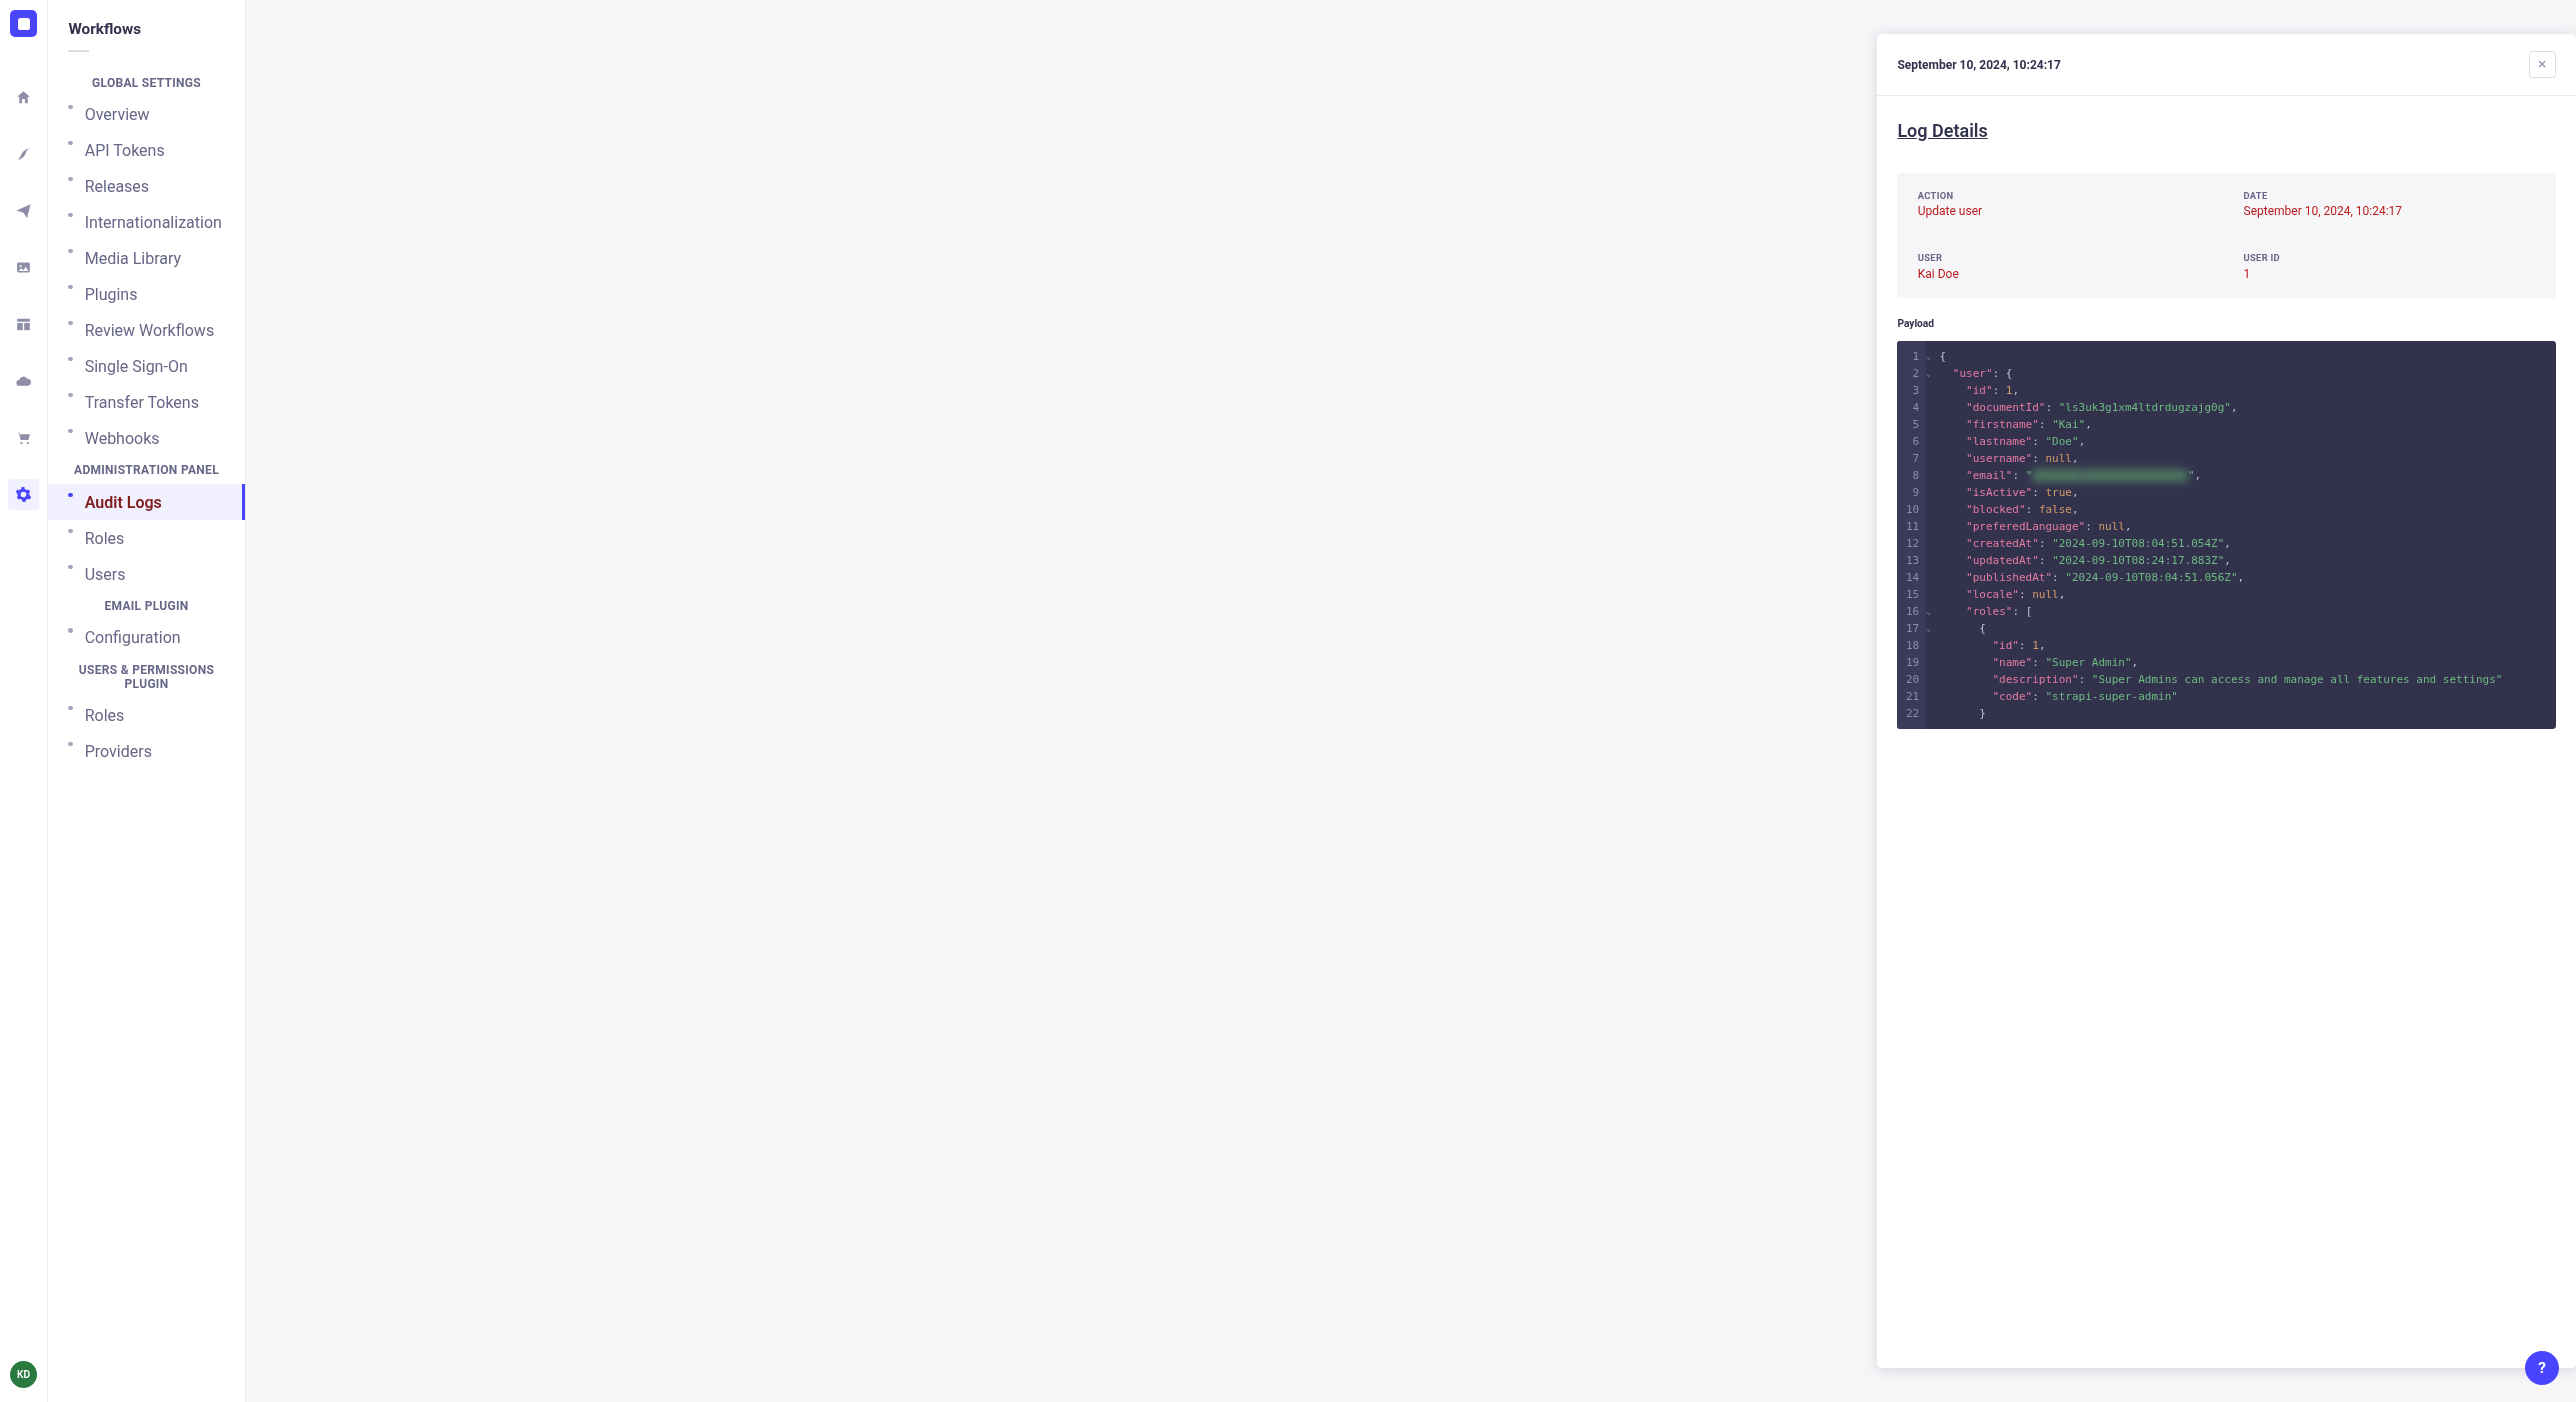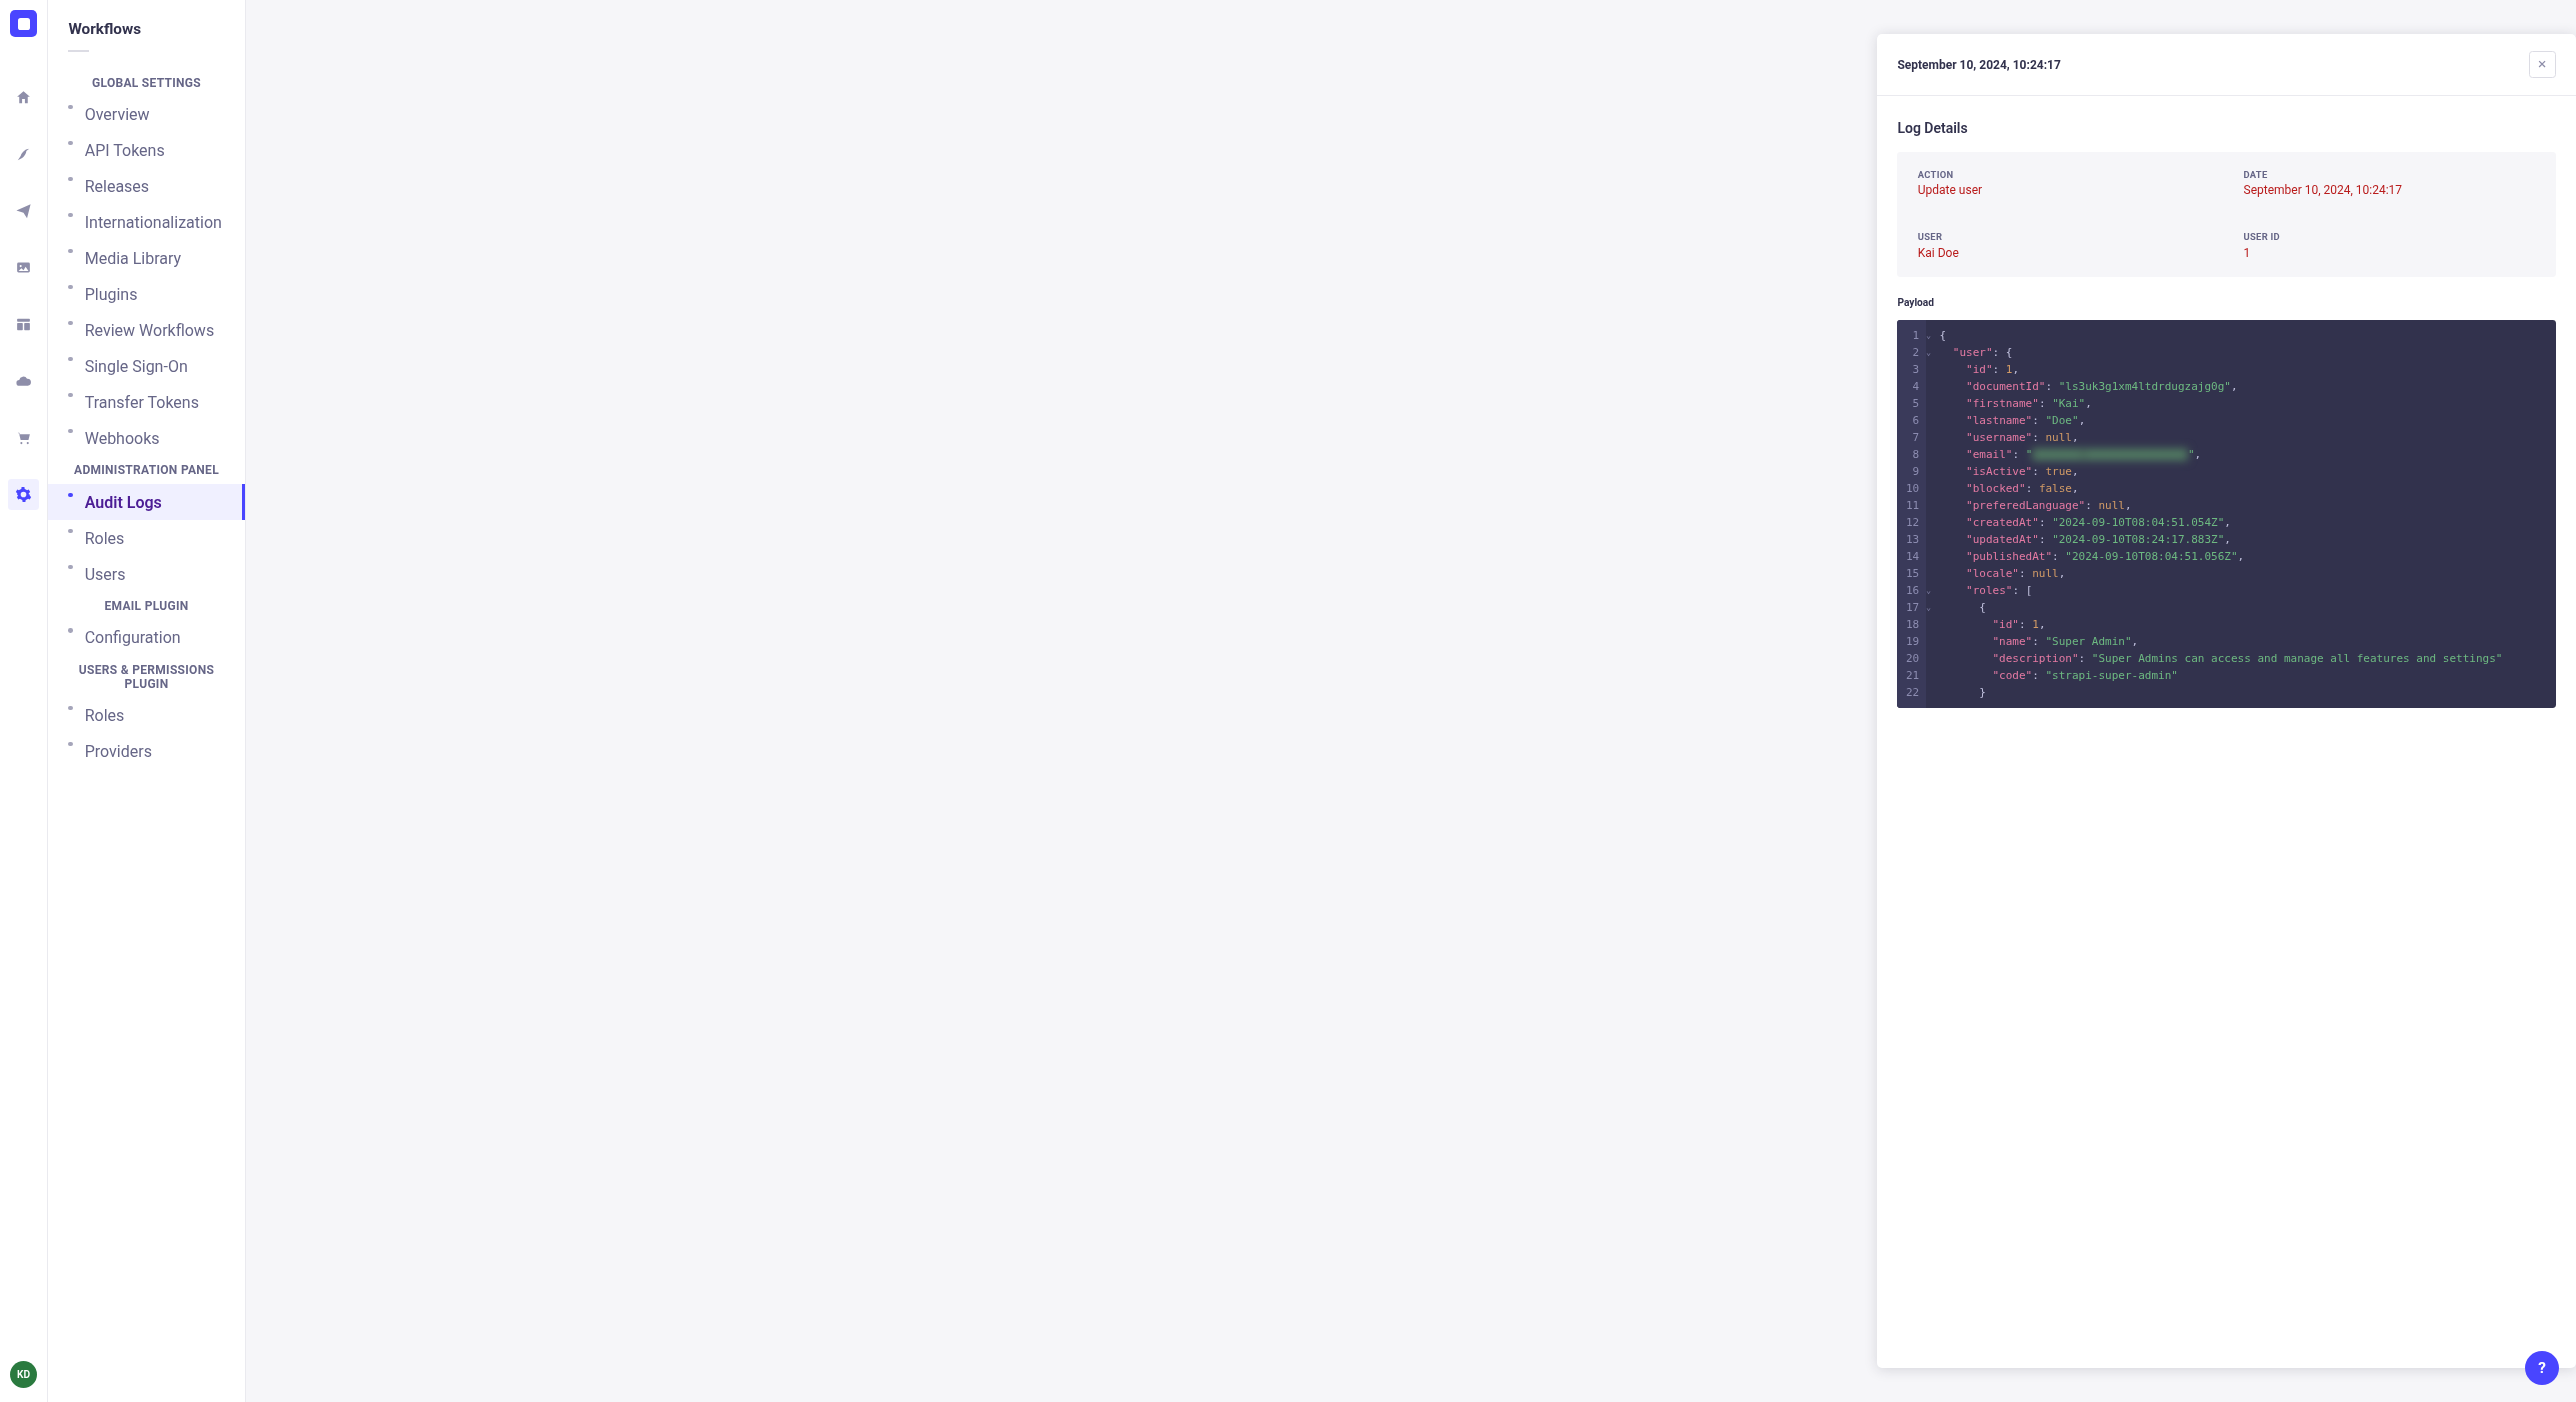--- a/index.html
+++ b/index.html
@@ -121,21 +121,21 @@
     .nav-dot {
       width: 4.3px;
       height: 4.3px;
       border-radius: 50%;
       background: #a5a5ba;
       margin-right: 12px;
       flex-shrink: 0;
     }
     .nav-item.active {
       background: #f0f0ff;
-      color: #4c1d95;
+      color: #7f1d1d;
       font-weight: 600;
     }
     .nav-item.active .nav-dot {
       background: #4945ff;
     }
     .nav-item.active::after {
       content: "";
       position: absolute;
       right: 0;
       top: 0;
@@ -212,23 +212,24 @@
       justify-content: center;
       color: #8e8ea9;
       cursor: pointer;
     }
     .close-btn svg { width: 10.2px; height: 10.2px; }
     .modal-body {
       padding: 24px 20.4px;
       overflow-y: auto;
     }
     .log-details-heading {
-      font-size: 14px;
+      font-size: 18px;
       font-weight: 600;
-      margin-bottom: 16px;
+      margin-bottom: 32px;
+      text-decoration: underline;
     }
     .detail-grid {
       background: #f6f6f9;
       border-radius: 3.4px;
       padding: 17px 20.4px;
       display: grid;
       grid-template-columns: 1fr 1fr;
       row-gap: 17px;
       column-gap: 34px;
       margin-bottom: 20.4px;

